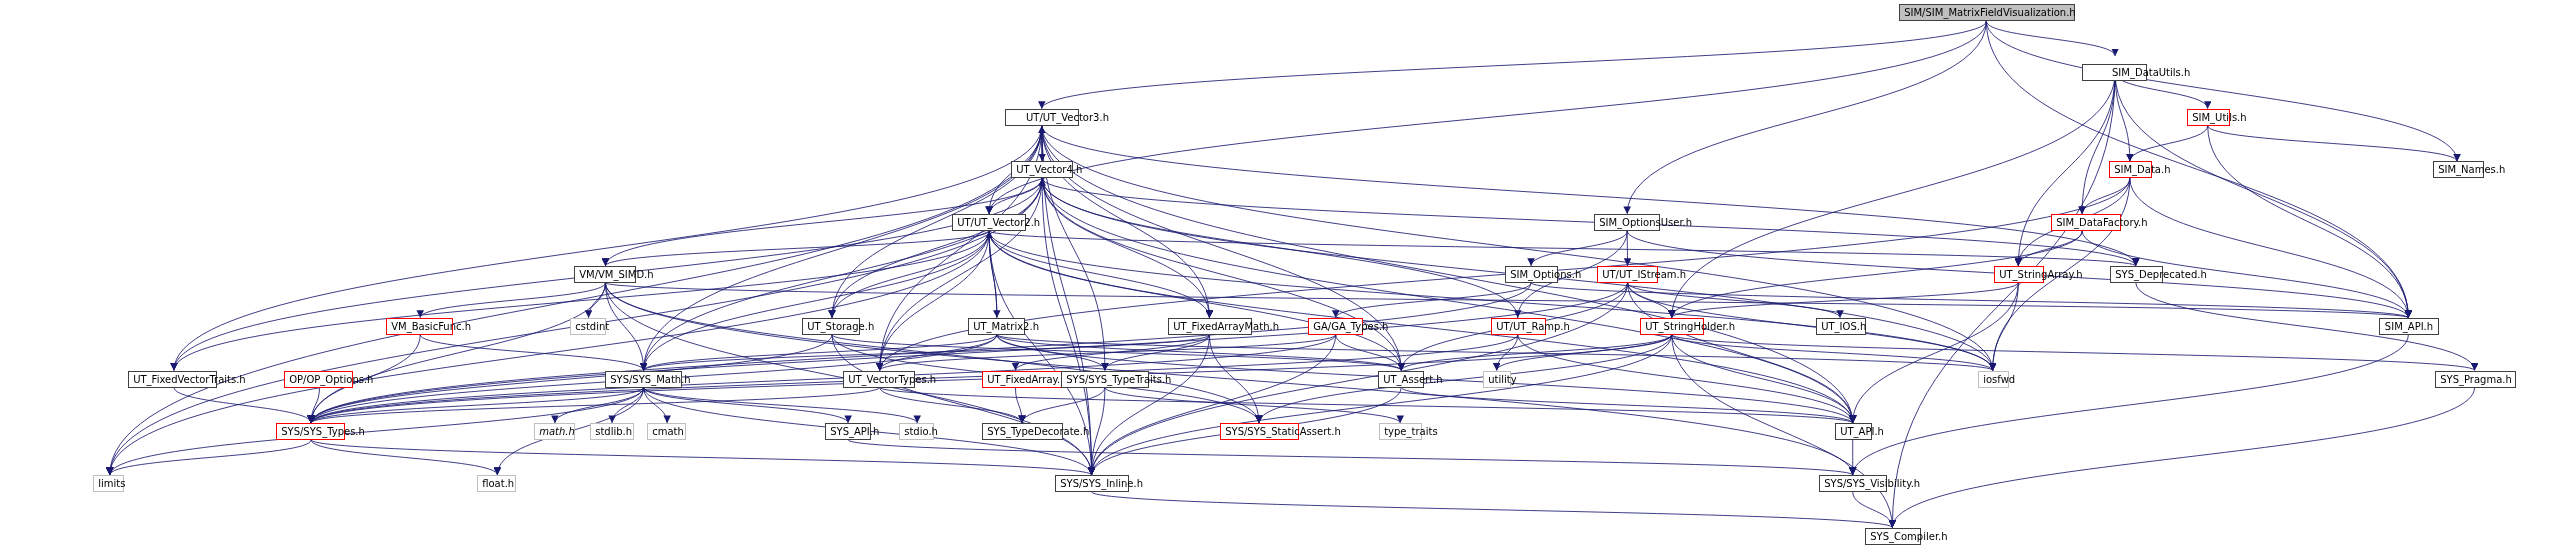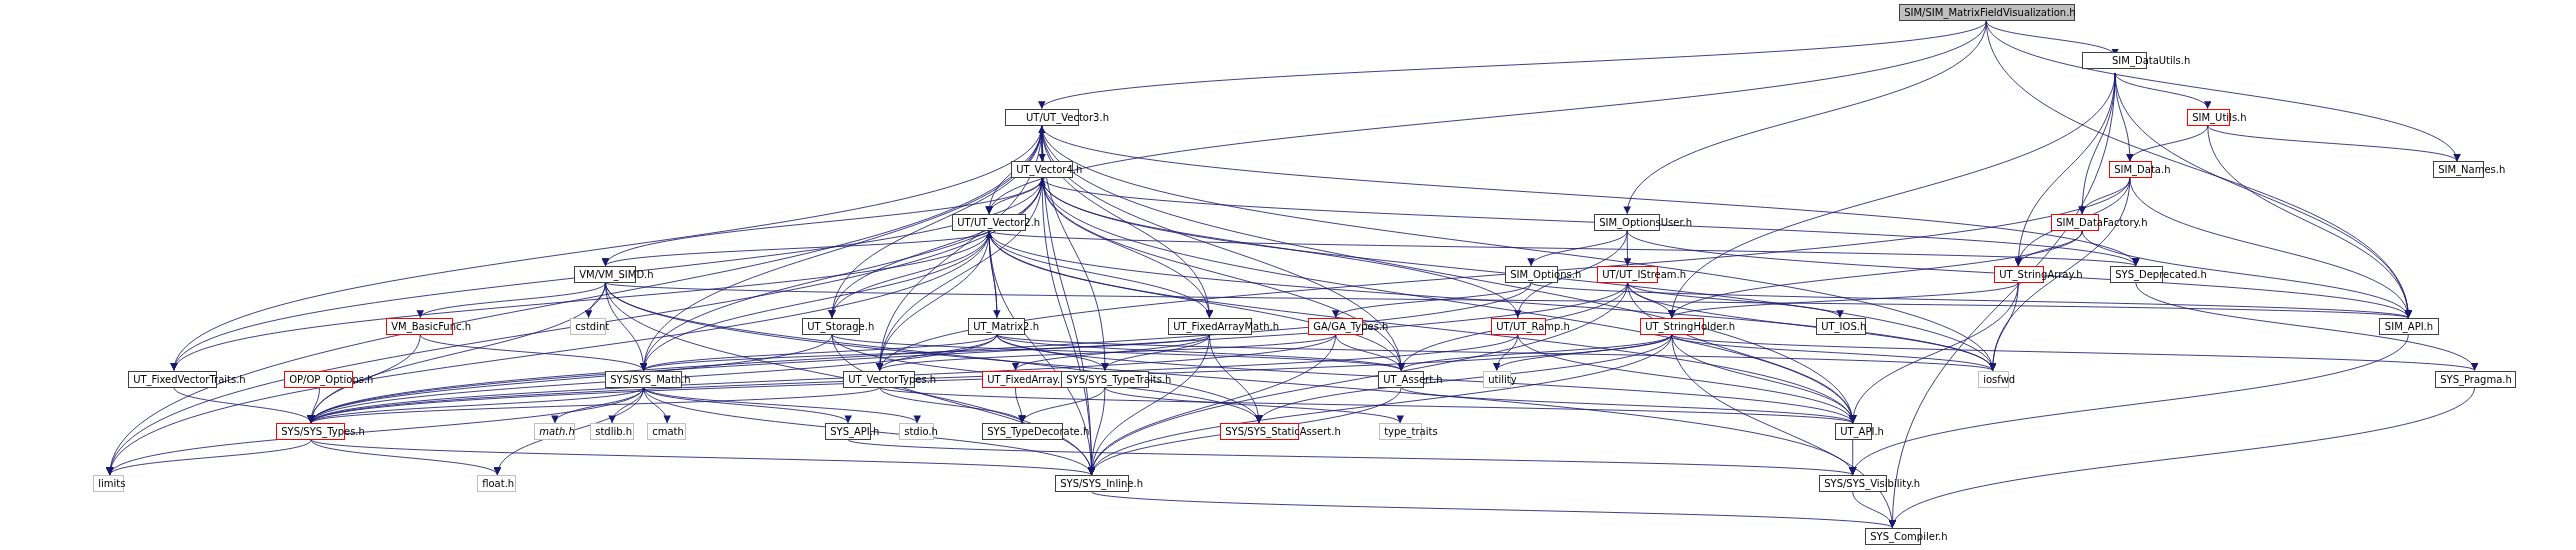--- a/index.html
+++ b/index.html
@@ -178,28 +178,28 @@
       <path d="M1207.5,627 C1207.5,652 2639.5,652 2639.5,677" fill="none" stroke="#191970" stroke-width="1.2" marker-end="url(#arrow)"></path>
       <path d="M2639.5,627 C2639.5,652 2639.5,652 2639.5,677" fill="none" stroke="#191970" stroke-width="1.2" marker-end="url(#arrow)"></path>
       <path d="M3431.5,477 C3431.5,577 2639.5,577 2639.5,677" fill="none" stroke="#191970" stroke-width="1.2" marker-end="url(#arrow)"></path>
       <path d="M3043,403 C3043,465.5 3526,465.5 3526,528" fill="none" stroke="#191970" stroke-width="1.2" marker-end="url(#arrow)"></path>
       <path d="M3526,552 C3526,652 2696,652 2696,752" fill="none" stroke="#191970" stroke-width="1.2" marker-end="url(#arrow)"></path>
       <path d="M2639.5,701 C2639.5,726.5 2696,726.5 2696,752" fill="none" stroke="#191970" stroke-width="1.2" marker-end="url(#arrow)"></path>
       <path d="M1554.5,701 C1554.5,726.5 2696,726.5 2696,752" fill="none" stroke="#191970" stroke-width="1.2" marker-end="url(#arrow)"></path>
     </svg>
 
   <div class="node root" style="left:1899px;top:4.2px;width:176px;">SIM/SIM_MatrixFieldVisualization.h</div>
-  <div class="node normal" style="left:2082px;top:52px;width:65px;padding-left:29px;">SIM_DataUtils.h</div>
+  <div class="node normal" style="left:2082px;top:64px;width:65px;padding-left:29px;">SIM_DataUtils.h</div>
   <div class="node normal" style="left:1005px;top:109px;width:74px;padding-left:20px;">UT/UT_Vector3.h</div>
   <div class="node red" style="left:2187px;top:109px;width:43px;">SIM_Utils.h</div>
   <div class="node normal" style="left:1011px;top:161px;width:62px;">UT_Vector4.h</div>
   <div class="node red" style="left:2109px;top:161px;width:43px;">SIM_Data.h</div>
   <div class="node normal" style="left:2433px;top:161px;width:51px;">SIM_Names.h</div>
   <div class="node normal" style="left:952px;top:214px;width:74px;">UT/UT_Vector2.h</div>
-  <div class="node red" style="left:2051px;top:214px;width:48px;">SIM_DataFactory.h</div>
+  <div class="node red" style="left:2051px;top:214px;width:70px;">SIM_DataFactory.h</div>
   <div class="node normal" style="left:1594px;top:214px;width:66px;">SIM_OptionsUser.h</div>
   <div class="node normal" style="left:2110px;top:266px;width:53px;">SYS_Deprecated.h</div>
   <div class="node normal" style="left:574px;top:266px;width:62px;">VM/VM_SIMD.h</div>
   <div class="node normal" style="left:1505px;top:266px;width:53px;">SIM_Options.h</div>
   <div class="node red" style="left:1597px;top:266px;width:61px;text-align:center;">UT/UT_IStream.h</div>
   <div class="node red" style="left:1994px;top:266px;width:50px;">UT_StringArray.h</div>
   <div class="node normal" style="left:2379px;top:318px;width:60px;">SIM_API.h</div>
   <div class="node red" style="left:386px;top:318px;width:67px;">VM_BasicFunc.h</div>
   <div class="node sys" style="left:570px;top:318px;width:36px;">cstdint</div>
   <div class="node normal" style="left:802px;top:318px;width:58px;">UT_Storage.h</div>

